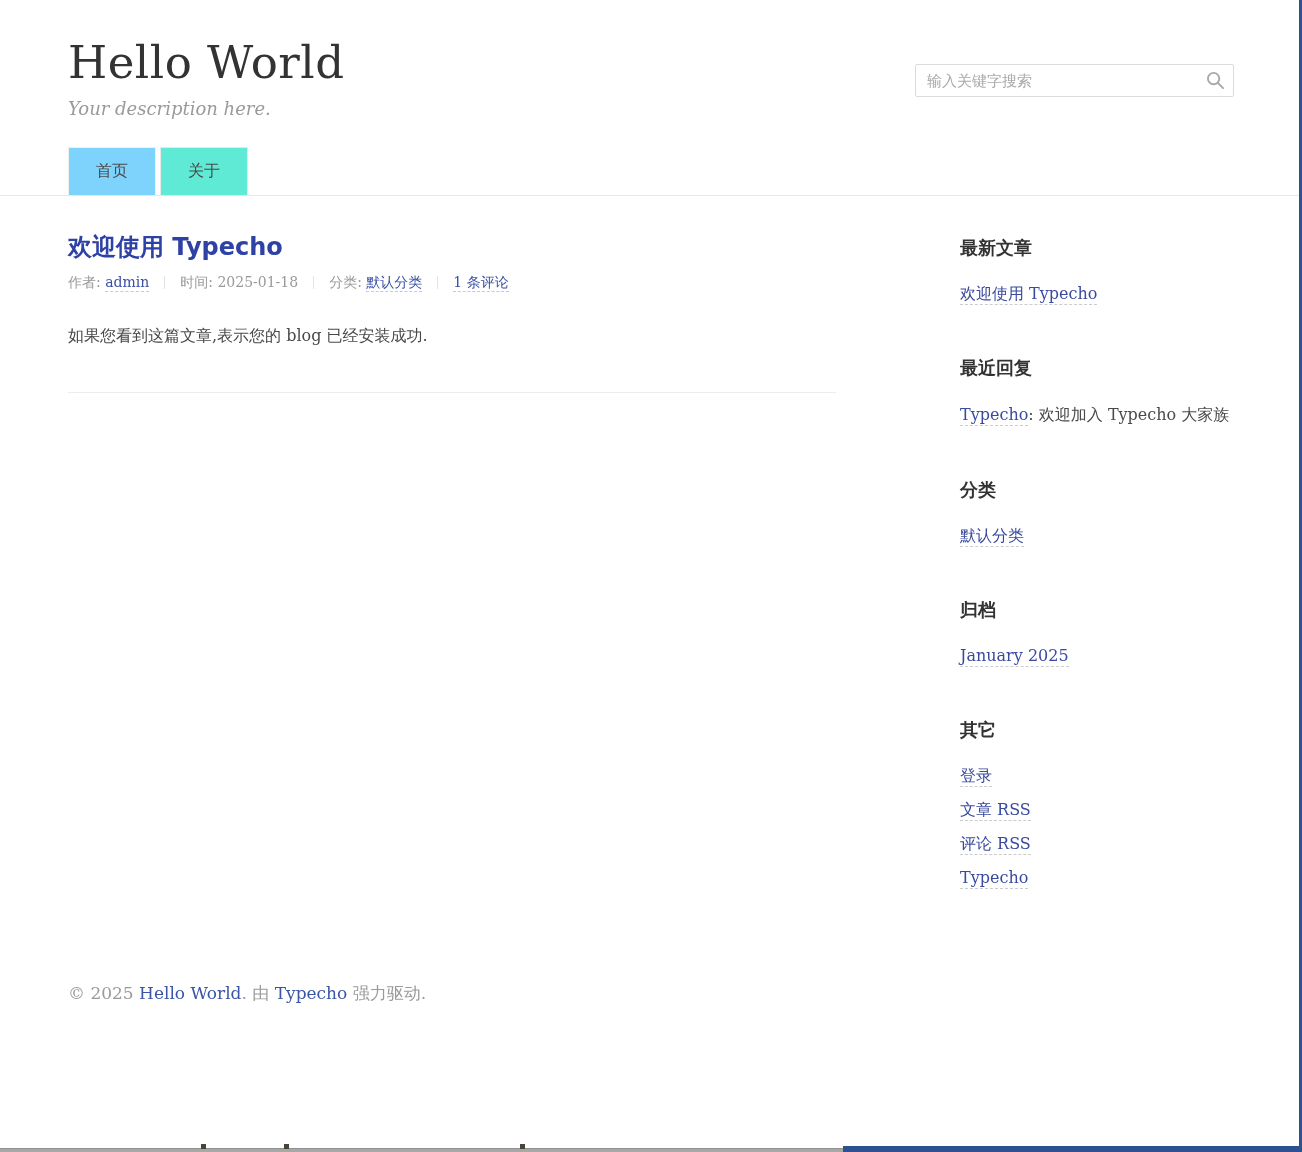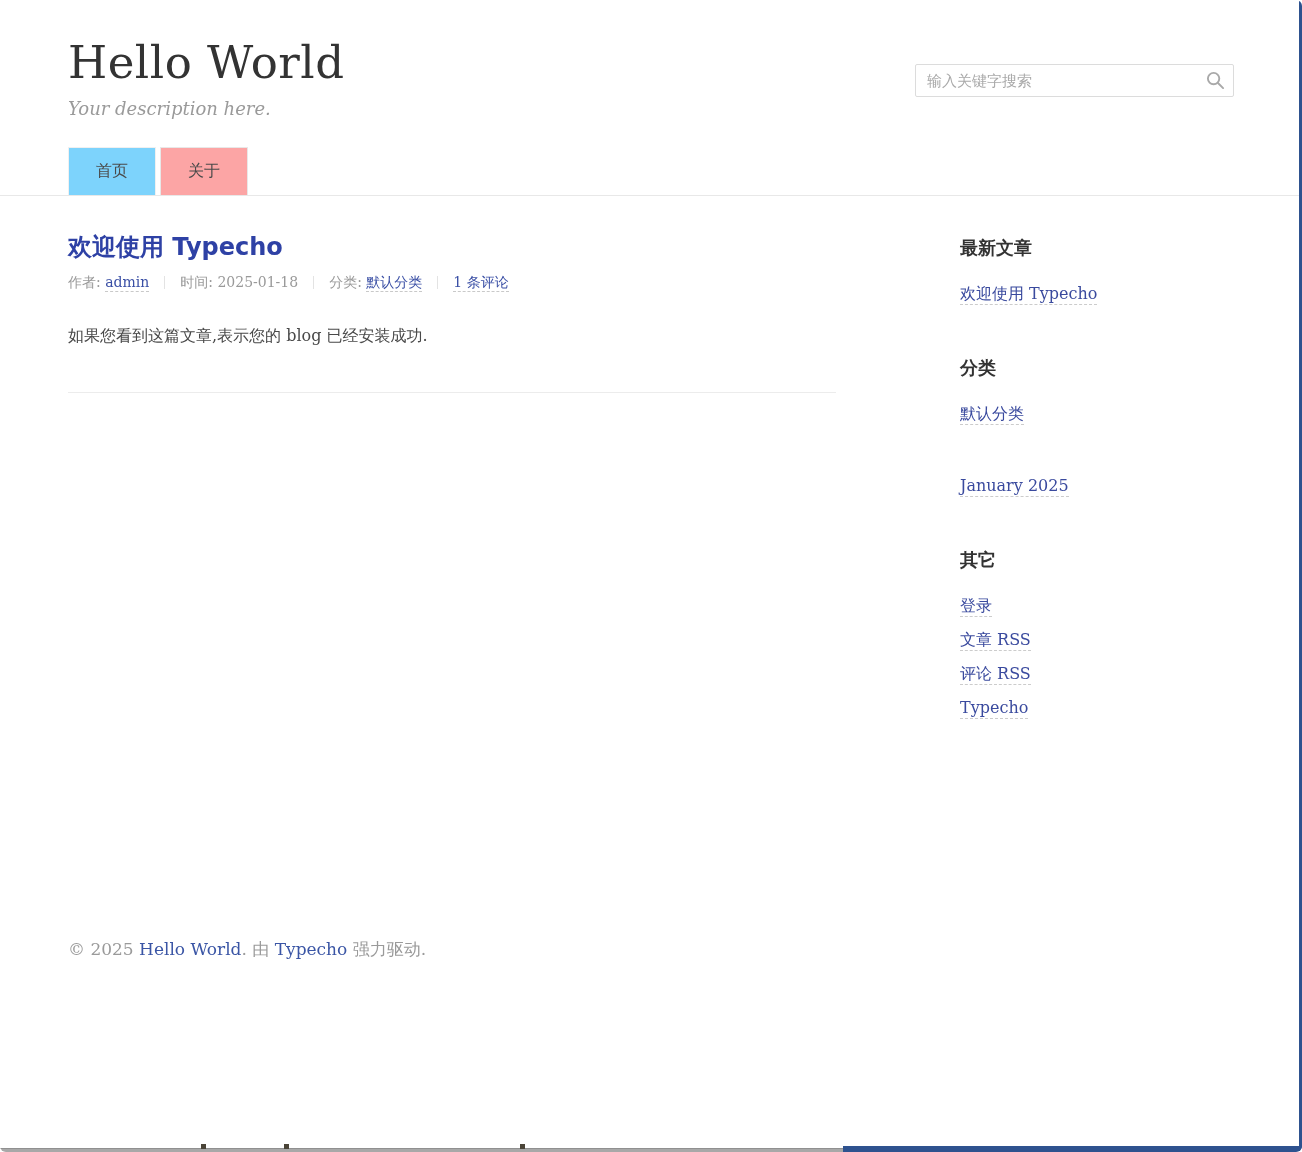--- a/index.html
+++ b/index.html
@@ -7,21 +7,20 @@
   body { background: #fff; }
 
   .viewport {
     position: relative;
     width: 1302px;
     height: 1152px;
     background: #ffffff;
     overflow: hidden;
     font-family: "DejaVu Serif", serif;
     color: #444;
-    border-radius: 6px;
   }
 
   
   .edge-right {
     position: absolute; top: 0; right: 0;
     width: 3px; height: 100%;
     background: #2e528f; z-index: 50;
   }
   .bar-gray {
     position: absolute; left: 0; bottom: 0;
@@ -70,21 +69,21 @@
     width: 19px; height: 19px; cursor: pointer;
   }
 
   
   .nav { margin-top: 28px; font-family: "DejaVu Sans", sans-serif; }
   .nav-item {
     display: inline-block; vertical-align: bottom;
     padding: 13px 27px;
     font-size: 16px; color: #4a4a4a;
     border: 1px solid #e8e8e8; border-bottom: none;
-    background: #fca5a5; cursor: pointer;
+    background: #5eead4; cursor: pointer;
   }
   .nav-item.active { background: #7dd3fc; border-color: #f0f0f0; }
   .nav-item + .nav-item { margin-left: -1px; }
 
   
   .main { display: flex; justify-content: space-between; align-items: flex-start; min-height: 700px; }
   .content { width: 768px; }
 
   .post-title {
     margin: 37px 0 0;
@@ -167,31 +166,40 @@
 
         <div class="widget">
           <h3 class="widget-title">最新文章</h3>
           <div class="widget-body">
             <div class="widget-link-item">
               <a>欢迎使用 Typecho</a>
             </div>
           </div>
         </div>
 
+        <div class="widget">
+          <h3 class="widget-title">最近回复</h3>
+          <div class="widget-body">
+            <div class="comment-line">
+              <a>Typecho</a><span>: 欢迎加入 Typecho 大家族</span>
+            </div>
+          </div>
+        </div>
 
         <div class="widget">
           <h3 class="widget-title">分类</h3>
           <div class="widget-body">
             <div class="widget-link-item">
               <a>默认分类</a>
             </div>
           </div>
         </div>
 
         <div class="widget">
+          <h3 class="widget-title">归档</h3>
           <div class="widget-body">
             <div class="widget-link-item">
               <a>January 2025</a>
             </div>
           </div>
         </div>
 
         <div class="widget">
           <h3 class="widget-title">其它</h3>
           <div class="widget-body">

